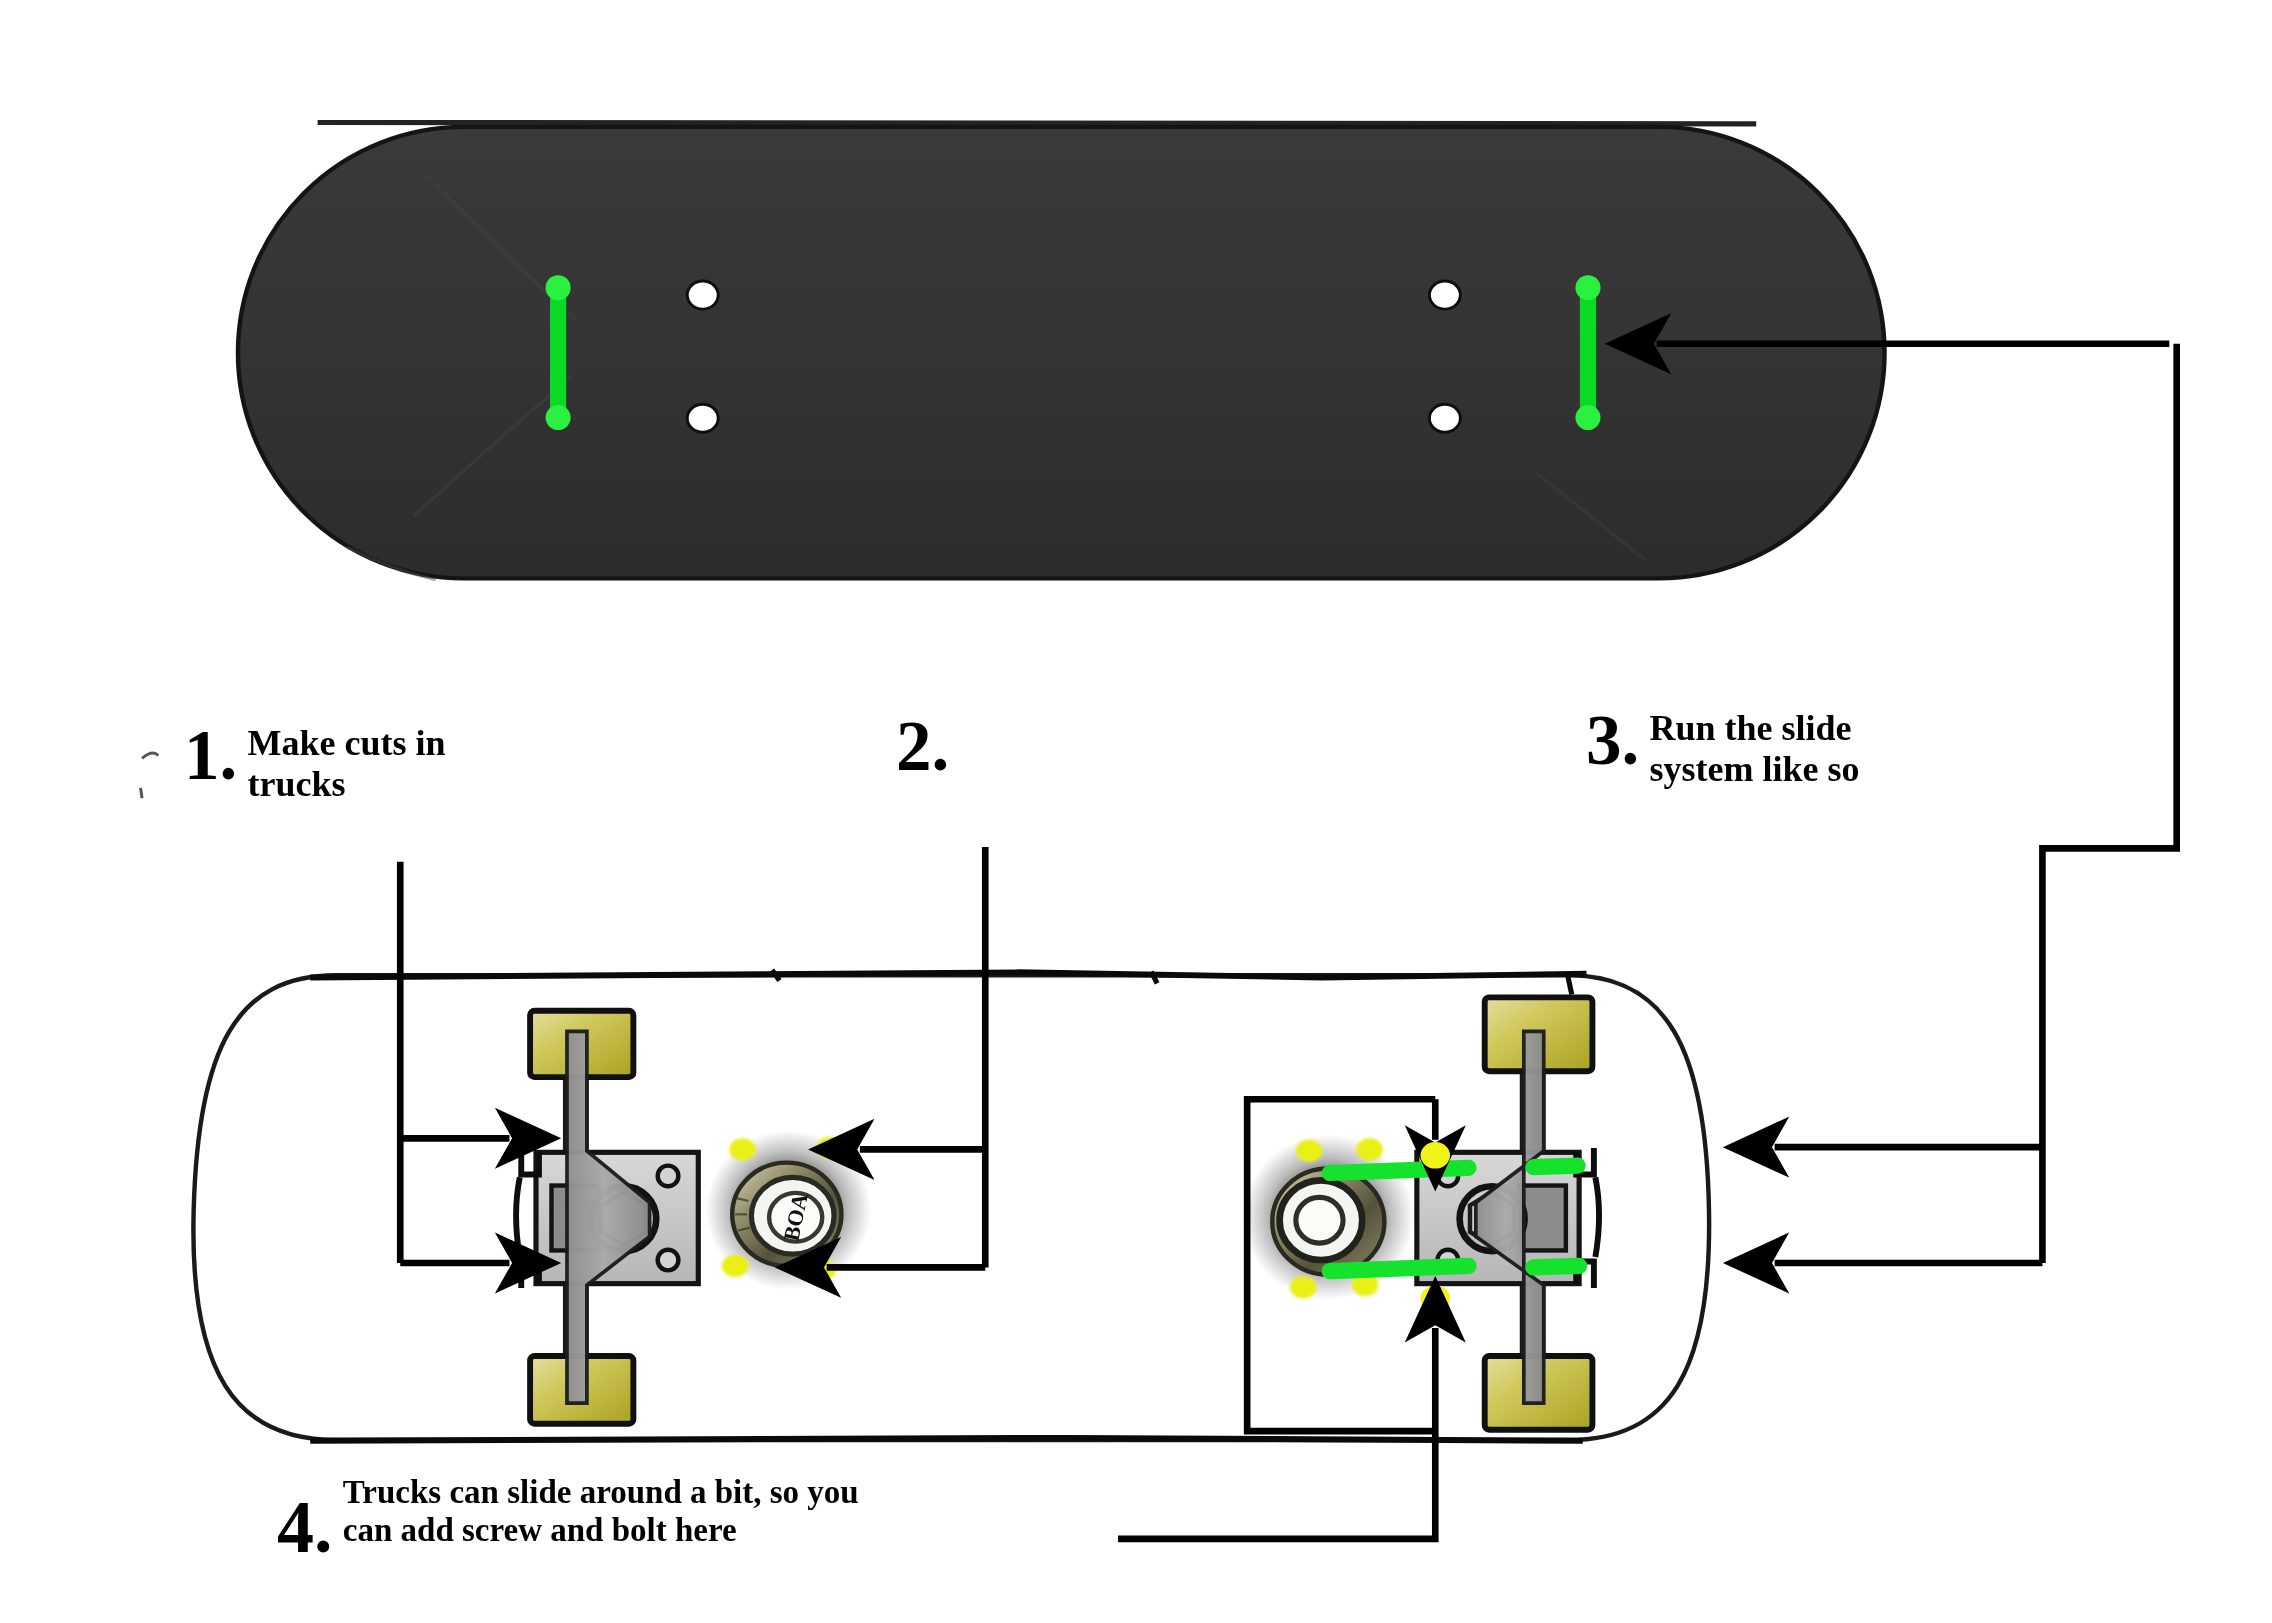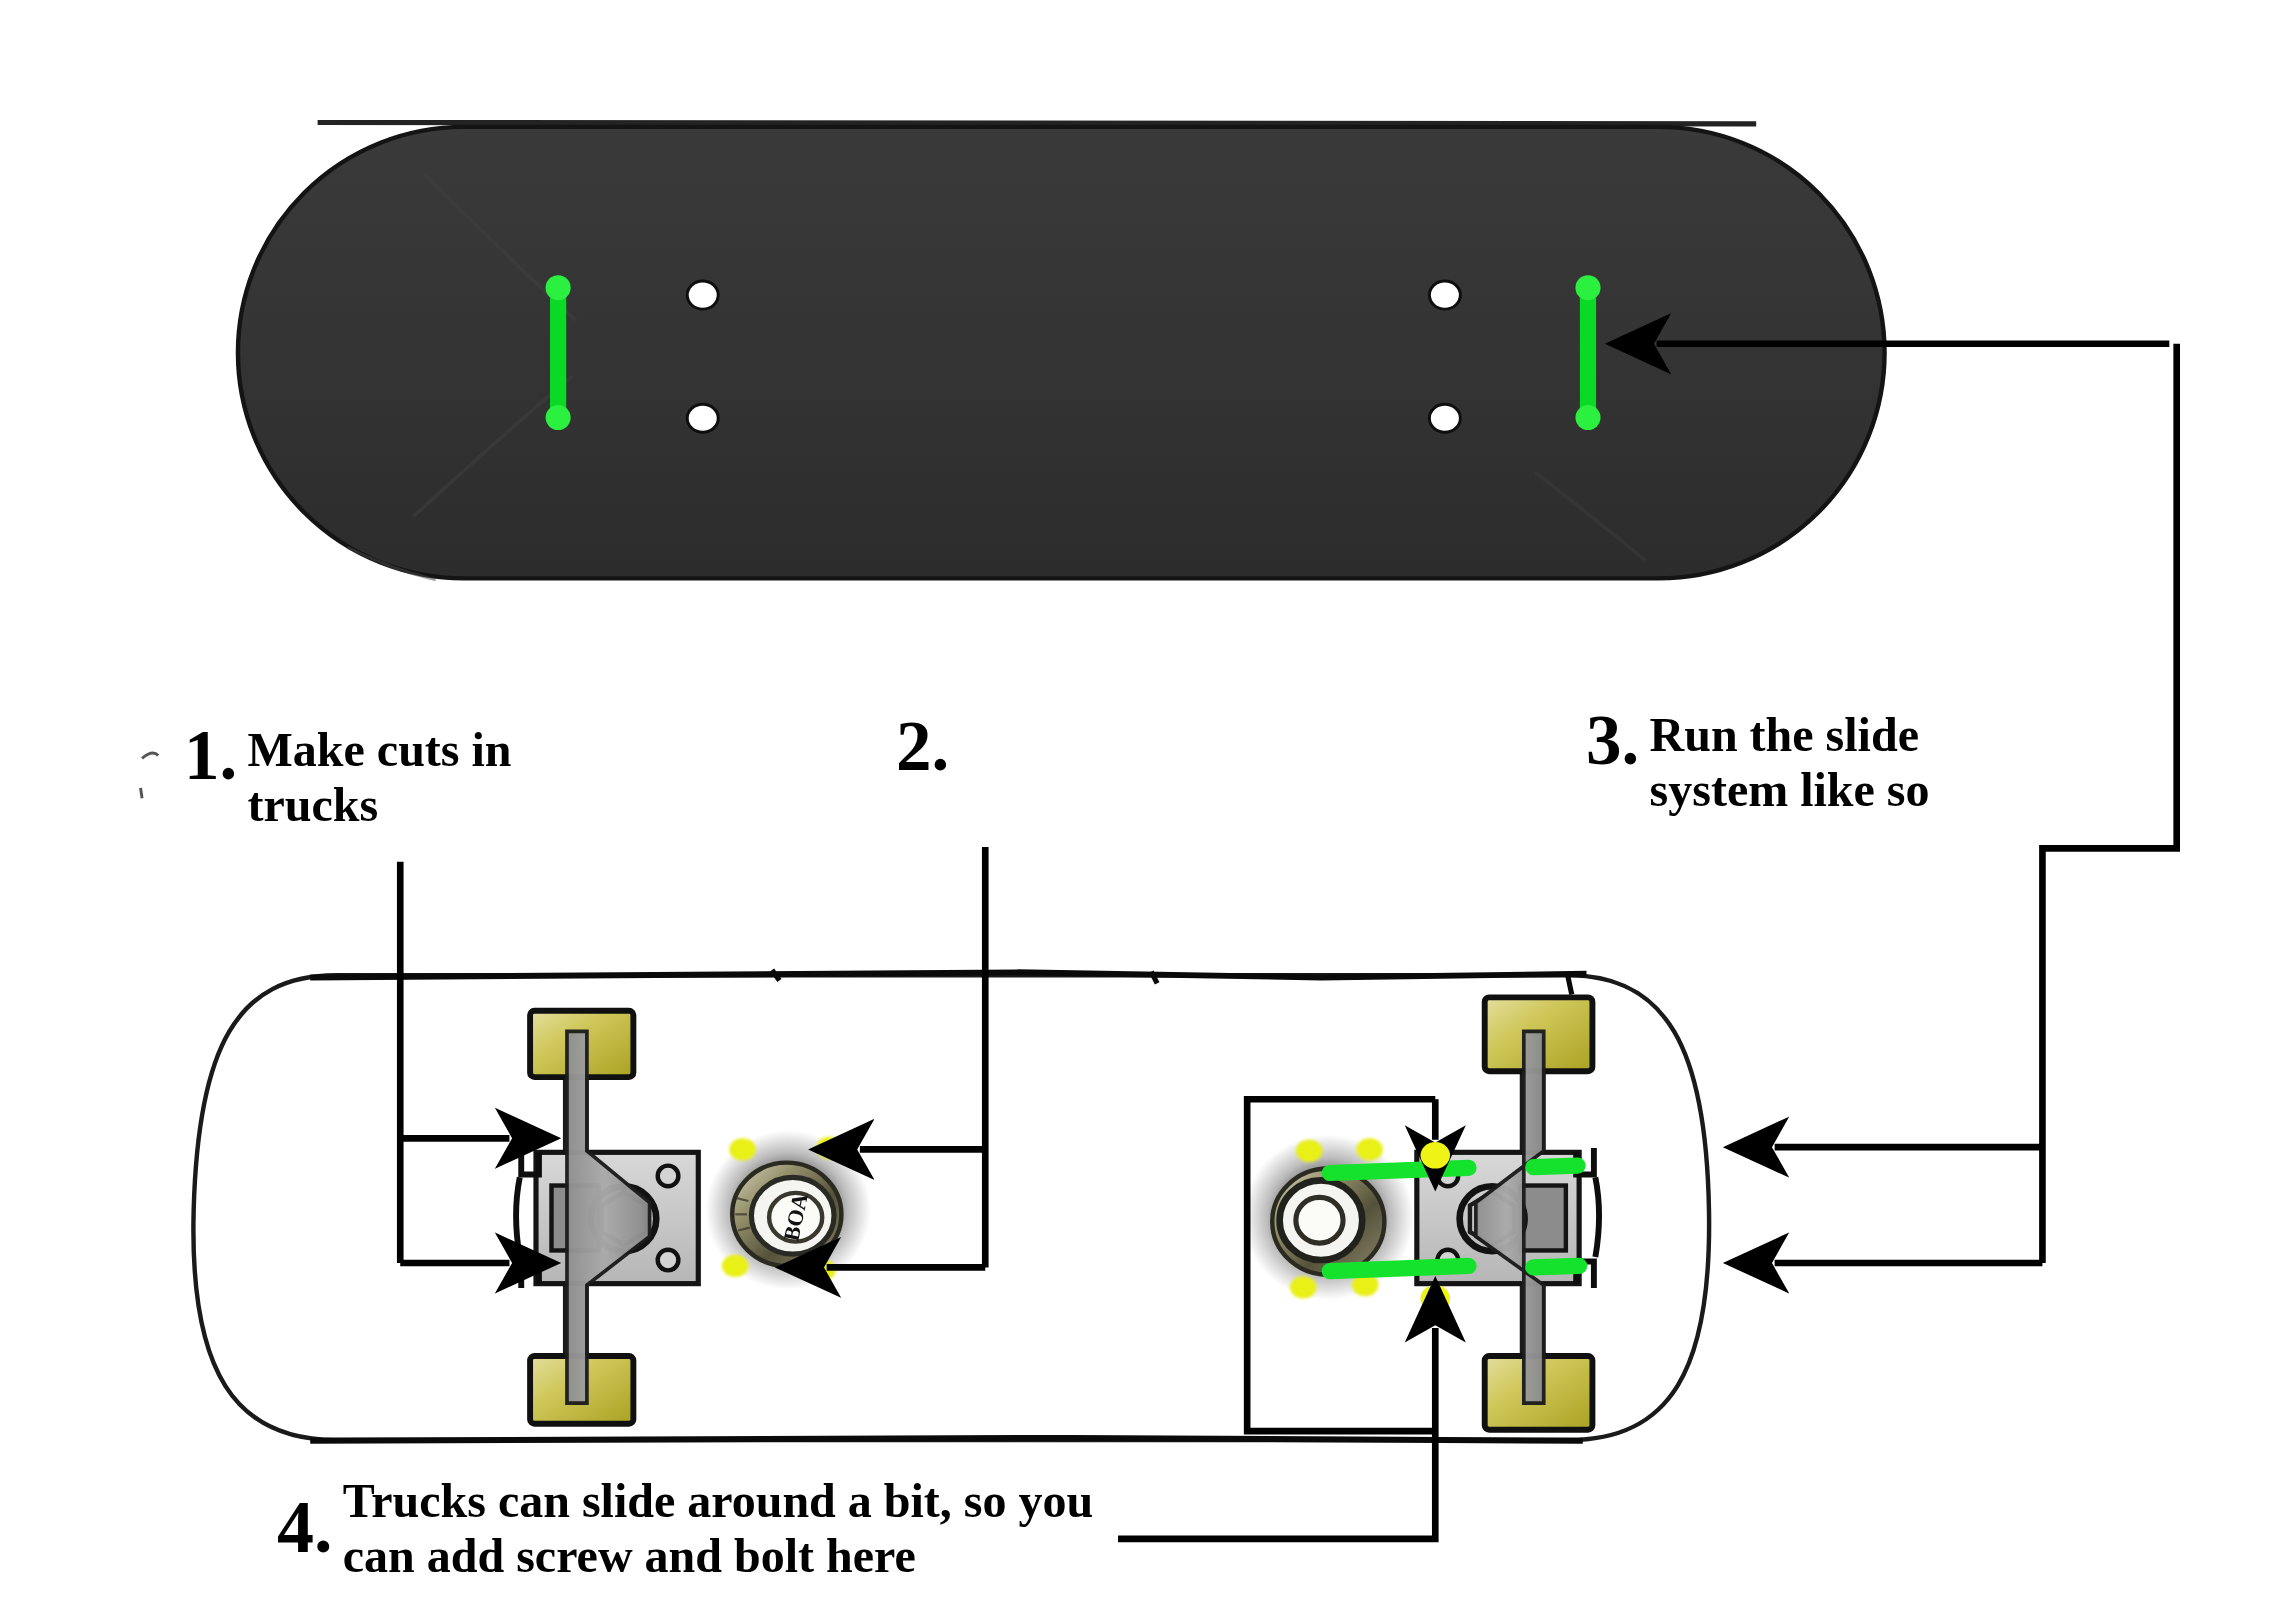--- a/index.html
+++ b/index.html
@@ -4,28 +4,28 @@
 <title>Skateboard BOA Lacing Instruction Diagram</title>
 <style>
   html,body{margin:0;padding:0;background:#ffffff;}
   body{width:2273px;height:1623px;position:relative;overflow:hidden;
        font-family:"Liberation Serif", serif;}
   #root{position:absolute;left:0;top:0;width:2273px;height:1623px;}
   .svg-layer{position:absolute;left:0;top:0;width:2273px;height:1623px;}
   .step{position:absolute;display:flex;align-items:flex-start;}
   .step-num{font-weight:700;font-size:71px;line-height:0.92;color:#000;
             font-family:"Liberation Serif", serif;margin-right:10.3px;}
-  .step-text{font-weight:700;font-size:48px;line-height:1.14;color:#000;
+  .step-text{font-weight:700;font-size:36px;line-height:1.14;color:#000;
              font-family:"Liberation Serif", serif;white-space:pre-line;}
   #step1{left:184px;top:723px;}
   #step2{left:896px;top:714px;}
   #step3{left:1586px;top:708px;}
   #step4{left:277px;top:1474px;}
   #step4 .step-num{font-size:74px;margin-top:19px;}
-  #step4 .step-text{font-size:48px;}
+  #step4 .step-text{font-size:33px;}
 </style>
 </head>
 <body>
 
 <div id="root">
 
   <svg class="svg-layer" viewBox="0 0 3080 2200">
     <defs>
 
       <linearGradient id="gDeck" x1="0" y1="0" x2="0" y2="1">

